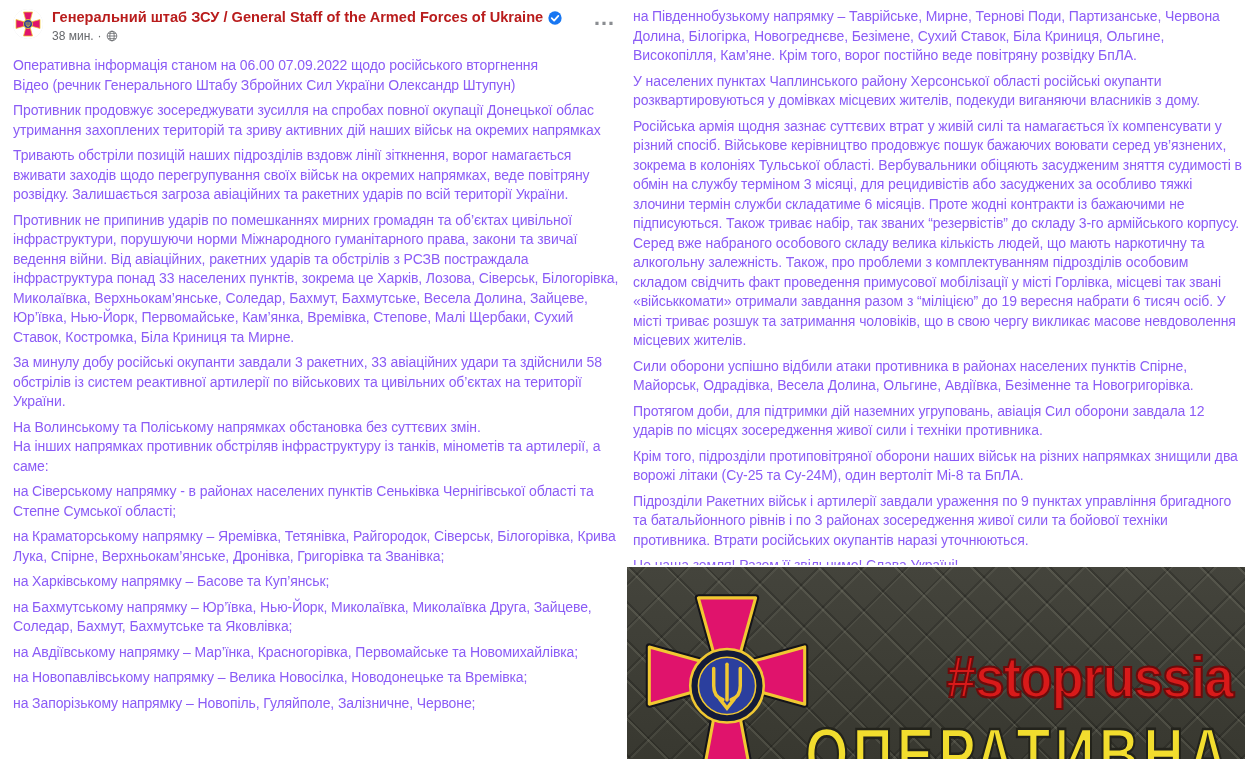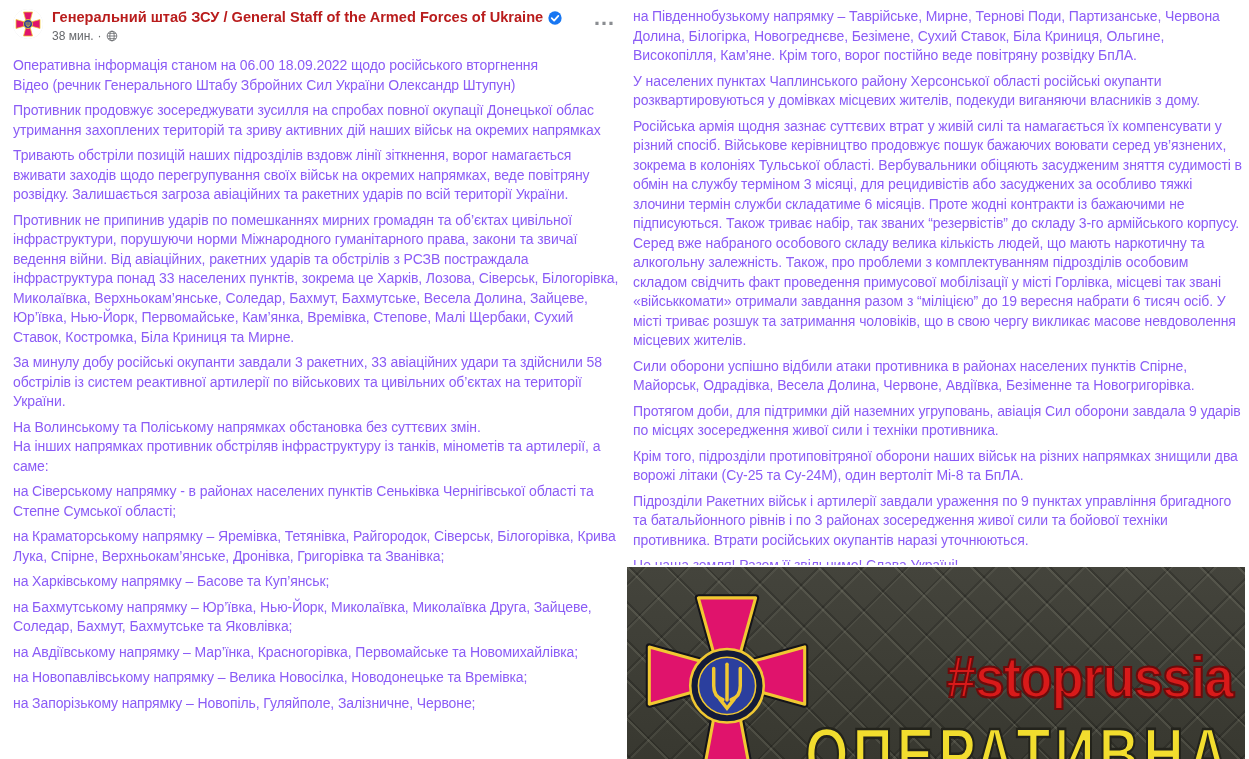--- a/index.html
+++ b/index.html
@@ -75,21 +75,21 @@
               <circle cx="8" cy="8" r="6.4"></circle>
               <ellipse cx="8" cy="8" rx="2.9" ry="6.4"></ellipse>
               <path d="M1.8 8 h12.4 M2.8 4.4 h10.4 M2.8 11.6 h10.4"></path>
             </svg>
           </span>
         </div>
       </div>
       <div class="more-btn">…</div>
     </div>
     <div class="post-text">
-        <p>Оперативна інформація станом на 06.00 18.09.2022 щодо російського вторгнення
+        <p>Оперативна інформація станом на 06.00 07.09.2022 щодо російського вторгнення
 Відео (речник Генерального Штабу Збройних Сил України Олександр Штупун)</p>
         <p>Противник продовжує зосереджувати зусилля на спробах повної окупації Донецької облас
 утримання захоплених територій та зриву активних дій наших військ на окремих напрямках</p>
         <p>Тривають обстріли позицій наших підрозділів вздовж лінії зіткнення, ворог намагається вживати заходів щодо перегрупування своїх військ на окремих напрямках, веде повітряну розвідку. Залишається загроза авіаційних та ракетних ударів по всій території України.</p>
         <p>Противник не припинив ударів по помешканнях мирних громадян та об’єктах цивільної інфраструктури, порушуючи норми Міжнародного гуманітарного права, закони та звичаї ведення війни. Від авіаційних, ракетних ударів та обстрілів з РСЗВ постраждала інфраструктура понад 33 населених пунктів, зокрема це Харків, Лозова, Сіверськ, Білогорівка, Миколаївка, Верхньокам’янське, Соледар, Бахмут, Бахмутське, Весела Долина, Зайцеве, Юр’ївка, Нью-Йорк, Первомайське, Кам’янка, Времівка, Степове, Малі Щербаки, Сухий Ставок, Костромка, Біла Криниця та Мирне.</p>
         <p>За минулу добу російські окупанти завдали 3 ракетних, 33 авіаційних удари та здійснили 58 обстрілів із систем реактивної артилерії по військових та цивільних об’єктах на території України.</p>
         <p>На Волинському та Поліському напрямках обстановка без суттєвих змін.
 На інших напрямках противник обстріляв інфраструктуру із танків, мінометів та артилерії, а саме:</p>
         <p>на Сіверському напрямку - в районах населених пунктів Сеньківка Чернігівської області та Степне Сумської області;</p>
         <p>на Краматорському напрямку – Яремівка, Тетянівка, Райгородок, Сіверськ, Білогорівка, Крива Лука, Спірне, Верхньокам’янське, Дронівка, Григорівка та Званівка;</p>
@@ -99,22 +99,22 @@
         <p>на Новопавлівському напрямку – Велика Новосілка, Новодонецьке та Времівка;</p>
         <p>на Запорізькому напрямку – Новопіль, Гуляйполе, Залізничне, Червоне;</p>
       </div>
   </div>
 
   <div class="col-right">
     <div class="post-text">
         <p>на Південнобузькому напрямку – Таврійське, Мирне, Тернові Поди, Партизанське, Червона Долина, Білогірка, Новогреднєве, Безімене, Сухий Ставок, Біла Криниця, Ольгине, Високопілля, Кам’яне. Крім того, ворог постійно веде повітряну розвідку БпЛА.</p>
         <p>У населених пунктах Чаплинського району Херсонської області російські окупанти розквартировуються у домівках місцевих жителів, подекуди виганяючи власників з дому.</p>
         <p>Російська армія щодня зазнає суттєвих втрат у живій силі та намагається їх компенсувати у різний спосіб. Військове керівництво продовжує пошук бажаючих воювати серед ув’язнених, зокрема в колоніях Тульської області. Вербувальники обіцяють засудженим зняття судимості в обмін на службу терміном 3 місяці, для рецидивістів або засуджених за особливо тяжкі злочини термін служби складатиме 6 місяців. Проте жодні контракти із бажаючими не підписуються. Також триває набір, так званих “резервістів” до складу 3-го армійського корпусу. Серед вже набраного особового складу велика кількість людей, що мають наркотичну та алкогольну залежність. Також, про проблеми з комплектуванням підрозділів особовим складом свідчить факт проведення примусової мобілізації у місті Горлівка, місцеві так звані «військкомати» отримали завдання разом з “міліцією” до 19 вересня набрати 6 тисяч осіб. У місті триває розшук та затримання чоловіків, що в свою чергу викликає масове невдоволення місцевих жителів.</p>
-        <p>Сили оборони успішно відбили атаки противника в районах населених пунктів Спірне, Майорськ, Одрадівка, Весела Долина, Червоне, Авдіївка, Безіменне та Новогригорівка.</p>
-        <p>Протягом доби, для підтримки дій наземних угруповань, авіація Сил оборони завдала 9 ударів по місцях зосередження живої сили і техніки противника.</p>
+        <p>Сили оборони успішно відбили атаки противника в районах населених пунктів Спірне, Майорськ, Одрадівка, Весела Долина, Ольгине, Авдіївка, Безіменне та Новогригорівка.</p>
+        <p>Протягом доби, для підтримки дій наземних угруповань, авіація Сил оборони завдала 12 ударів по місцях зосередження живої сили і техніки противника.</p>
         <p>Крім того, підрозділи протиповітряної оборони наших військ на різних напрямках знищили два ворожі літаки (Су-25 та Су-24М), один вертоліт Мі-8 та БпЛА.</p>
         <p>Підрозділи Ракетних військ і артилерії завдали ураження по 9 пунктах управління бригадного та батальйонного рівнів і по 3 районах зосередження живої сили та бойової техніки противника. Втрати російських окупантів наразі уточнюються.</p>
         <p>Це наша земля! Разом її звільнимо! Слава Україні!</p>
       </div>
   </div>
 
   <div class="banner">
     <svg class="banner-emblem" viewBox="0 0 180 220">
 
       <g fill="#e0136c" stroke="#14141a" stroke-width="7" stroke-linejoin="round">

